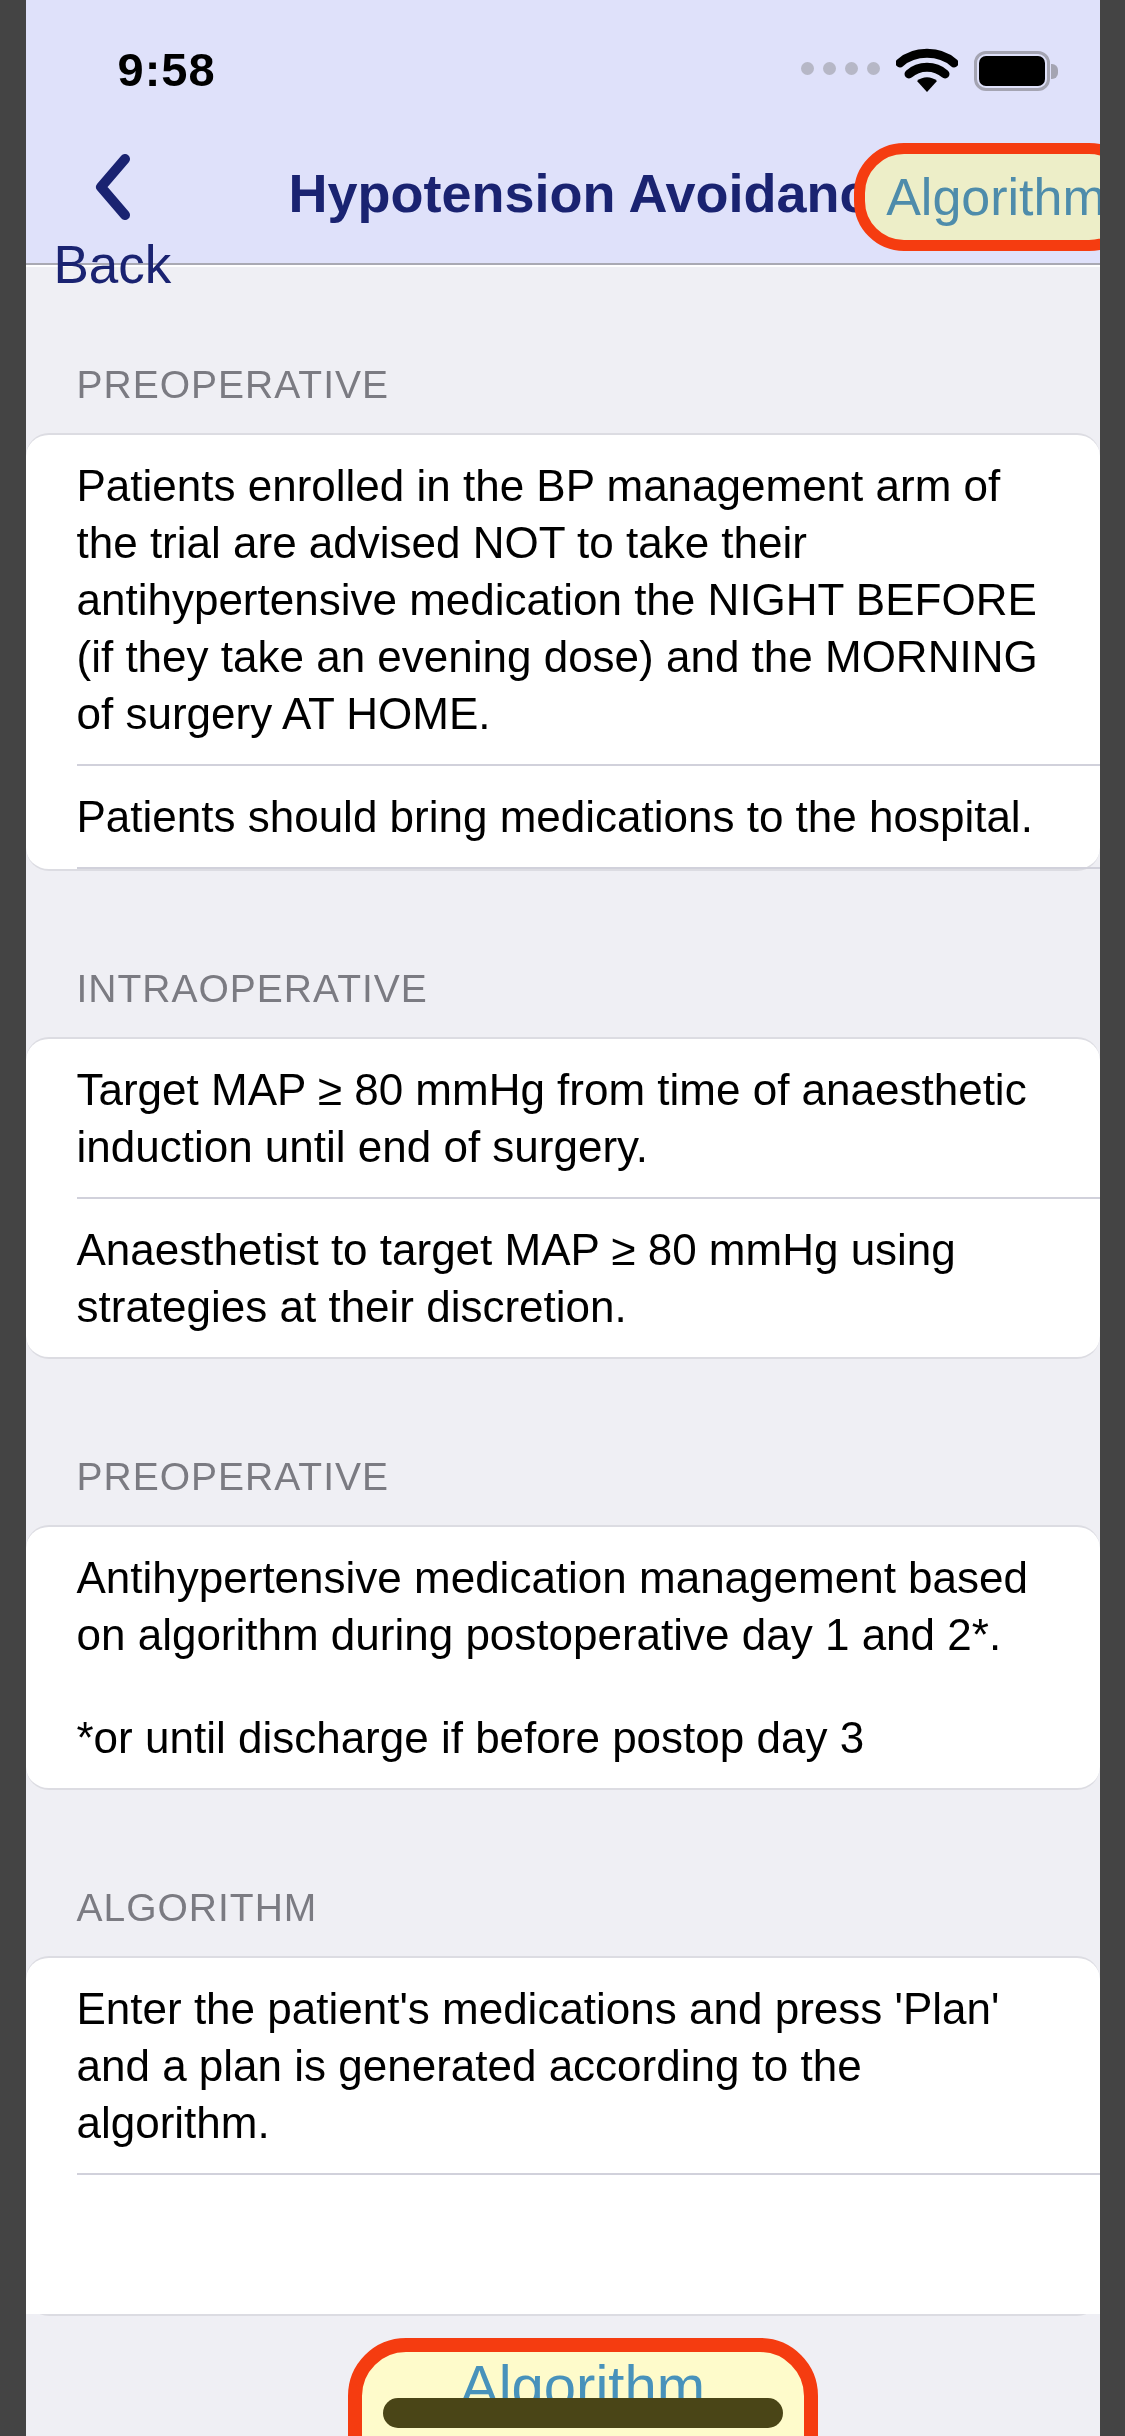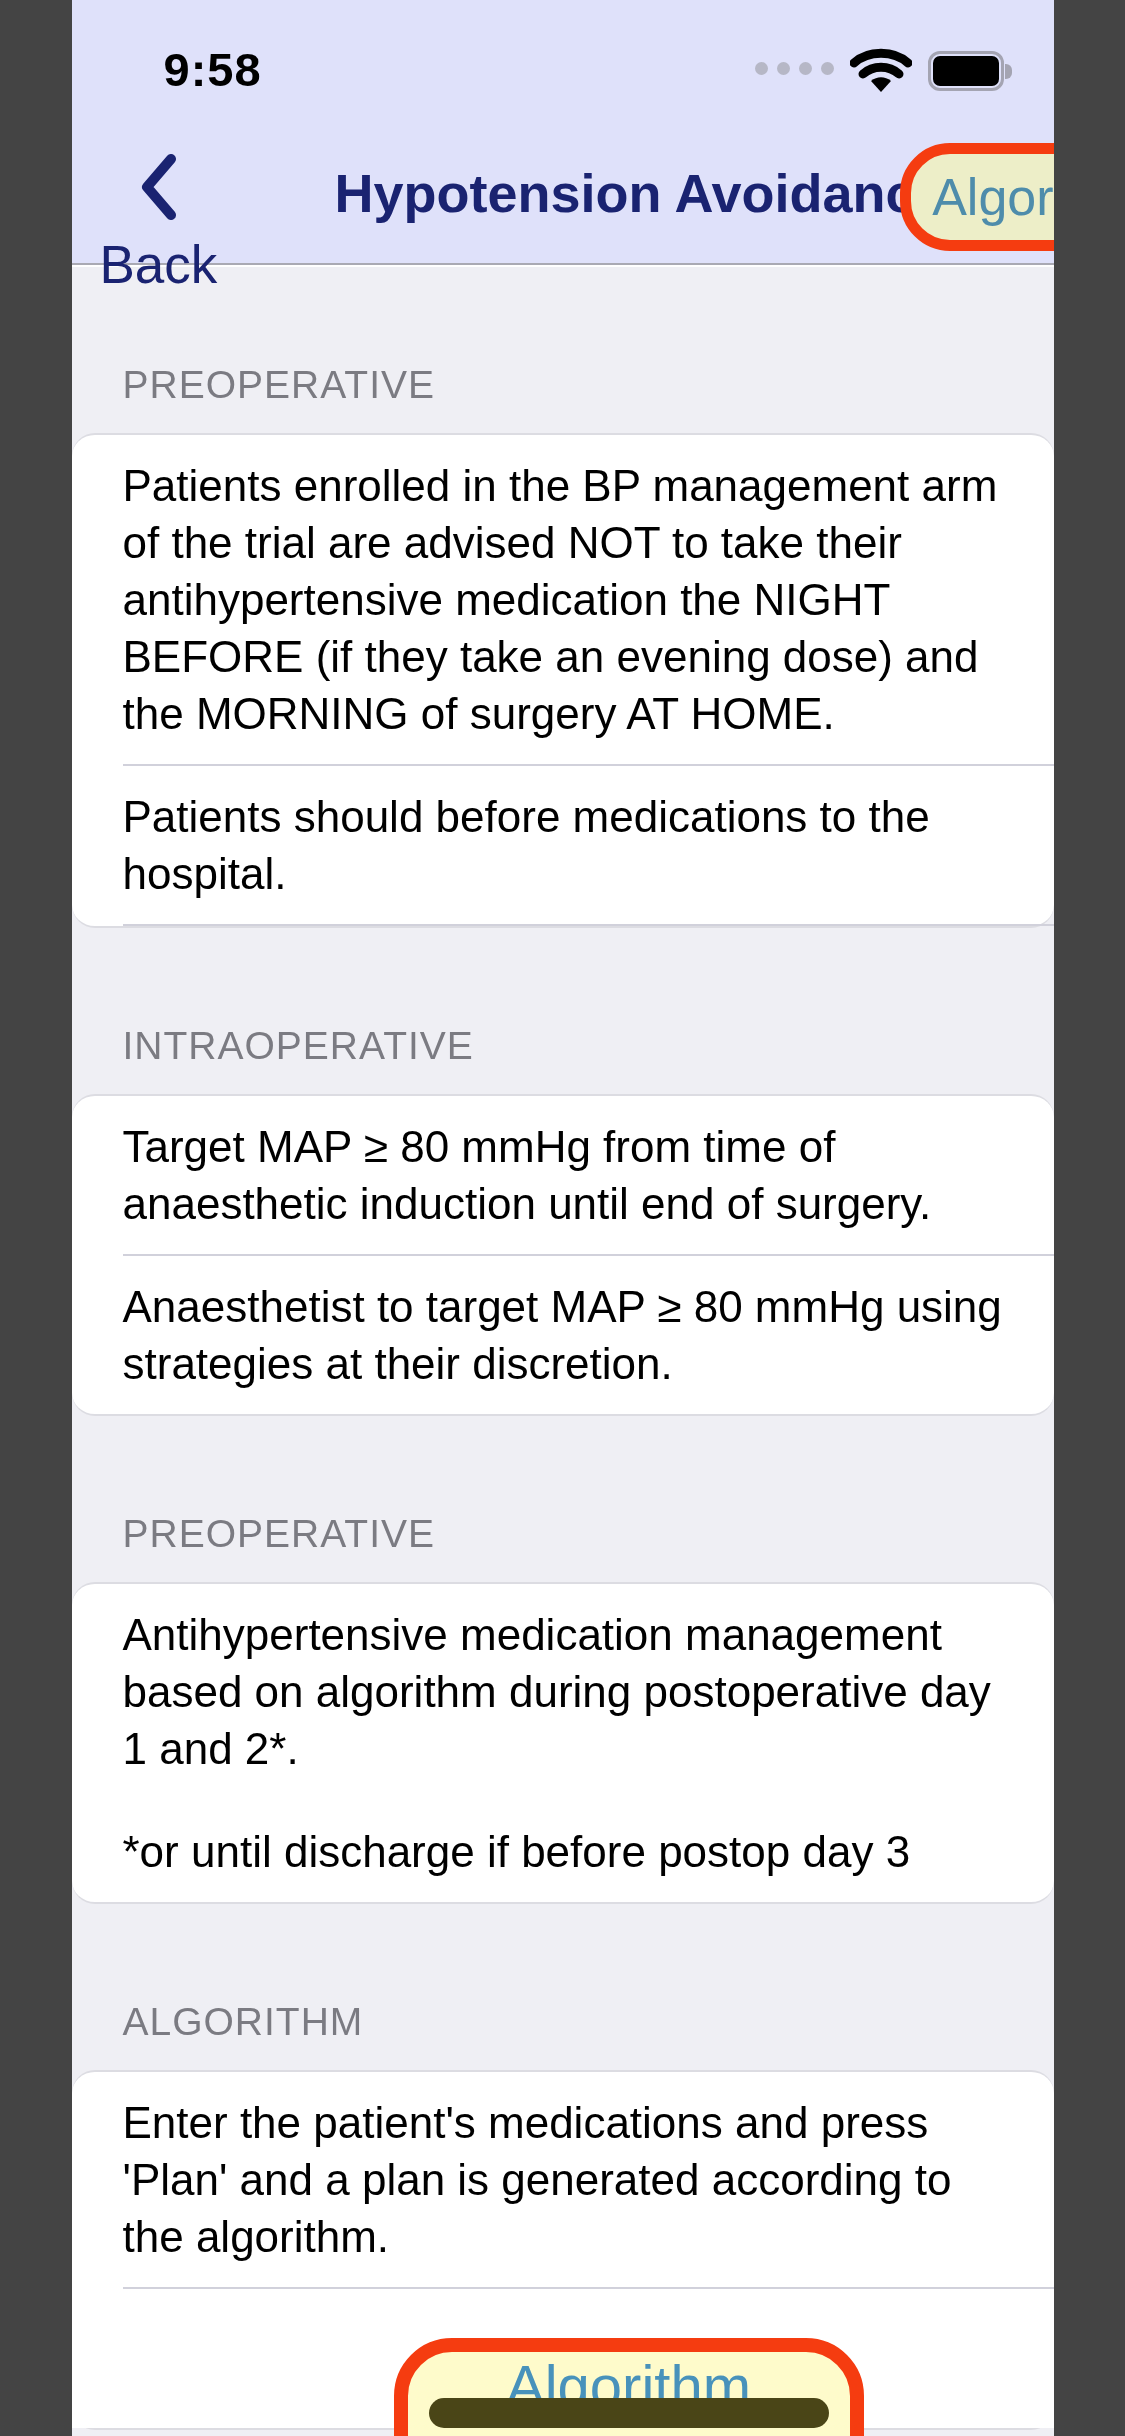--- a/index.html
+++ b/index.html
@@ -1,19 +1,19 @@
 <!DOCTYPE html>
 <html><head>
 <meta charset="utf-8">
 <style>
   html,body{margin:0;padding:0;background:#444;}
   *{box-sizing:border-box;}
   .screen{
     position:relative;
-    width:982px;height:2436px;
+    width:1074px;height:2436px;
     margin:0 auto;
     background:#ffffff;
     overflow:hidden;
     font-family:"Liberation Sans", sans-serif;
     -webkit-font-smoothing:antialiased;
   }
   
   .chrome{
     position:absolute;top:0;left:0;right:0;
     height:265px;
@@ -163,21 +163,21 @@
 
   <div class="content">
 
     <div class="section-header">PREOPERATIVE</div>
     <div class="cells">
       <div class="cell">
           <p>Patients enrolled in the BP management arm of the trial are advised NOT to take their antihypertensive medication the NIGHT BEFORE (if they take an evening dose) and the MORNING of surgery AT HOME.</p>
         </div>
       <div class="divider"></div>
       <div class="cell">
-          <p>Patients should before medications to the hospital.</p>
+          <p>Patients should bring medications to the hospital.</p>
         </div>
       <div class="divider"></div>
     </div>
 
     <div class="section-header">INTRAOPERATIVE</div>
     <div class="cells">
       <div class="cell">
           <p>Target MAP ≥ 80 mmHg from time of anaesthetic induction until end of surgery.</p>
         </div>
       <div class="divider"></div>

